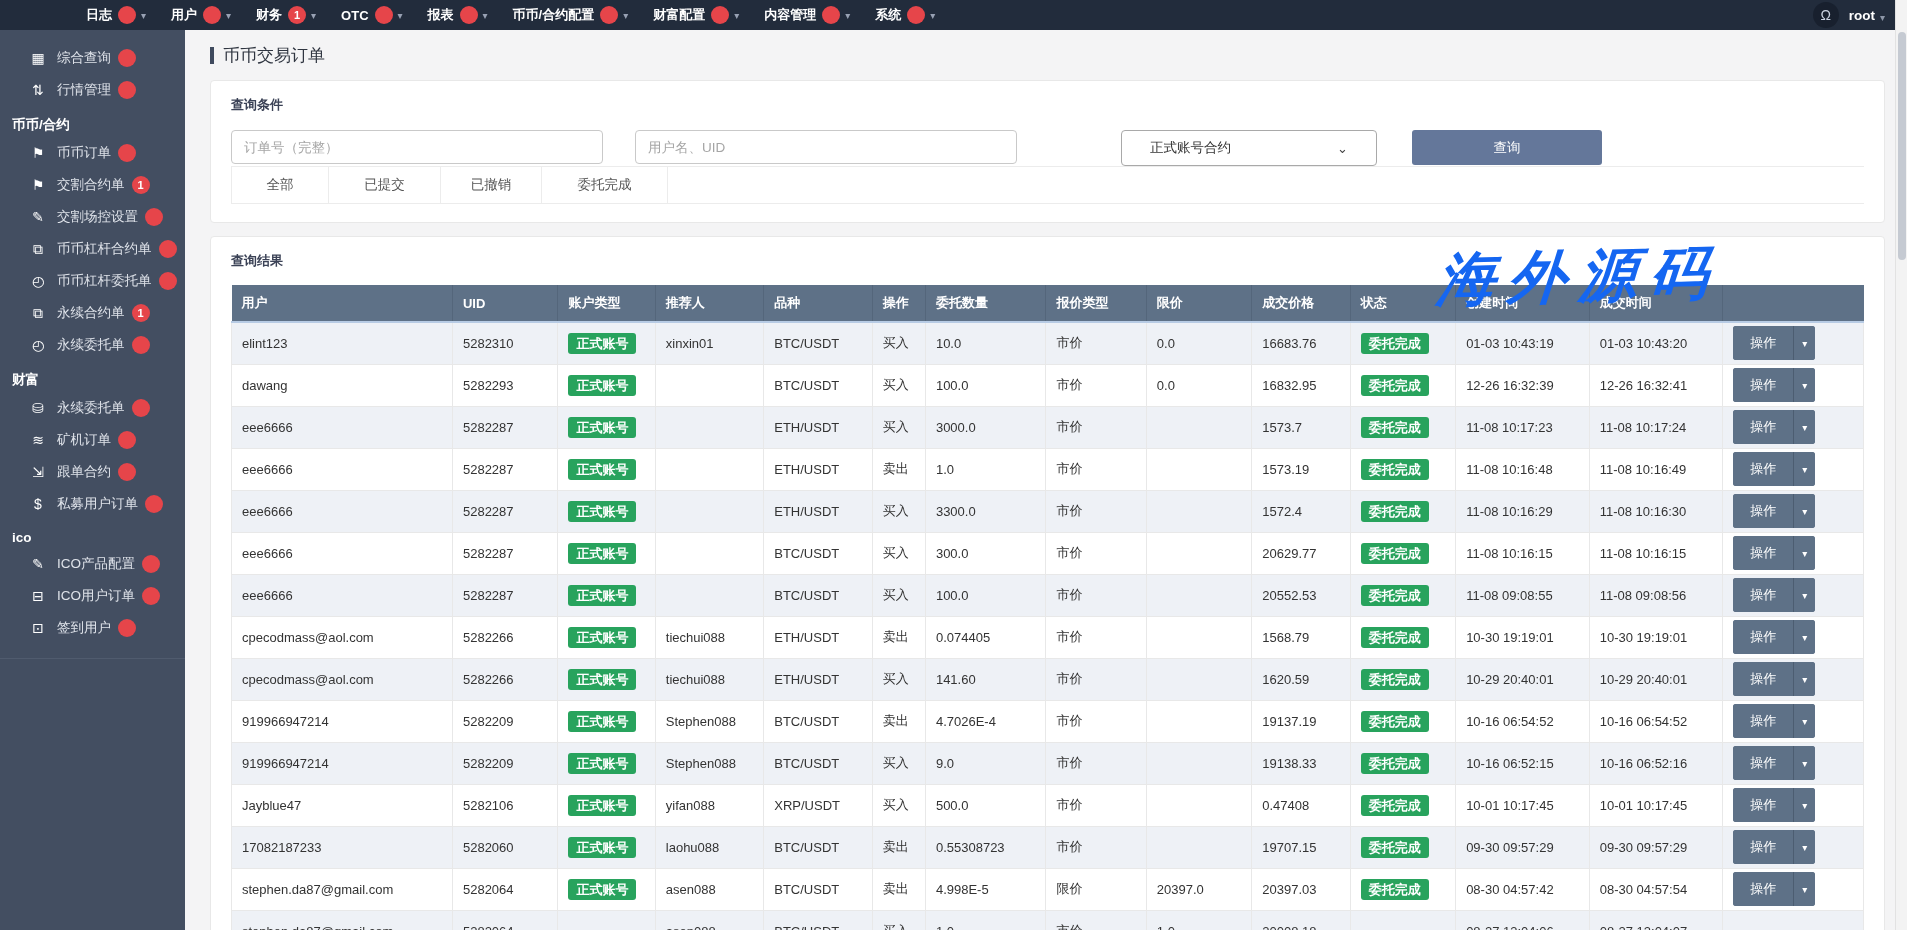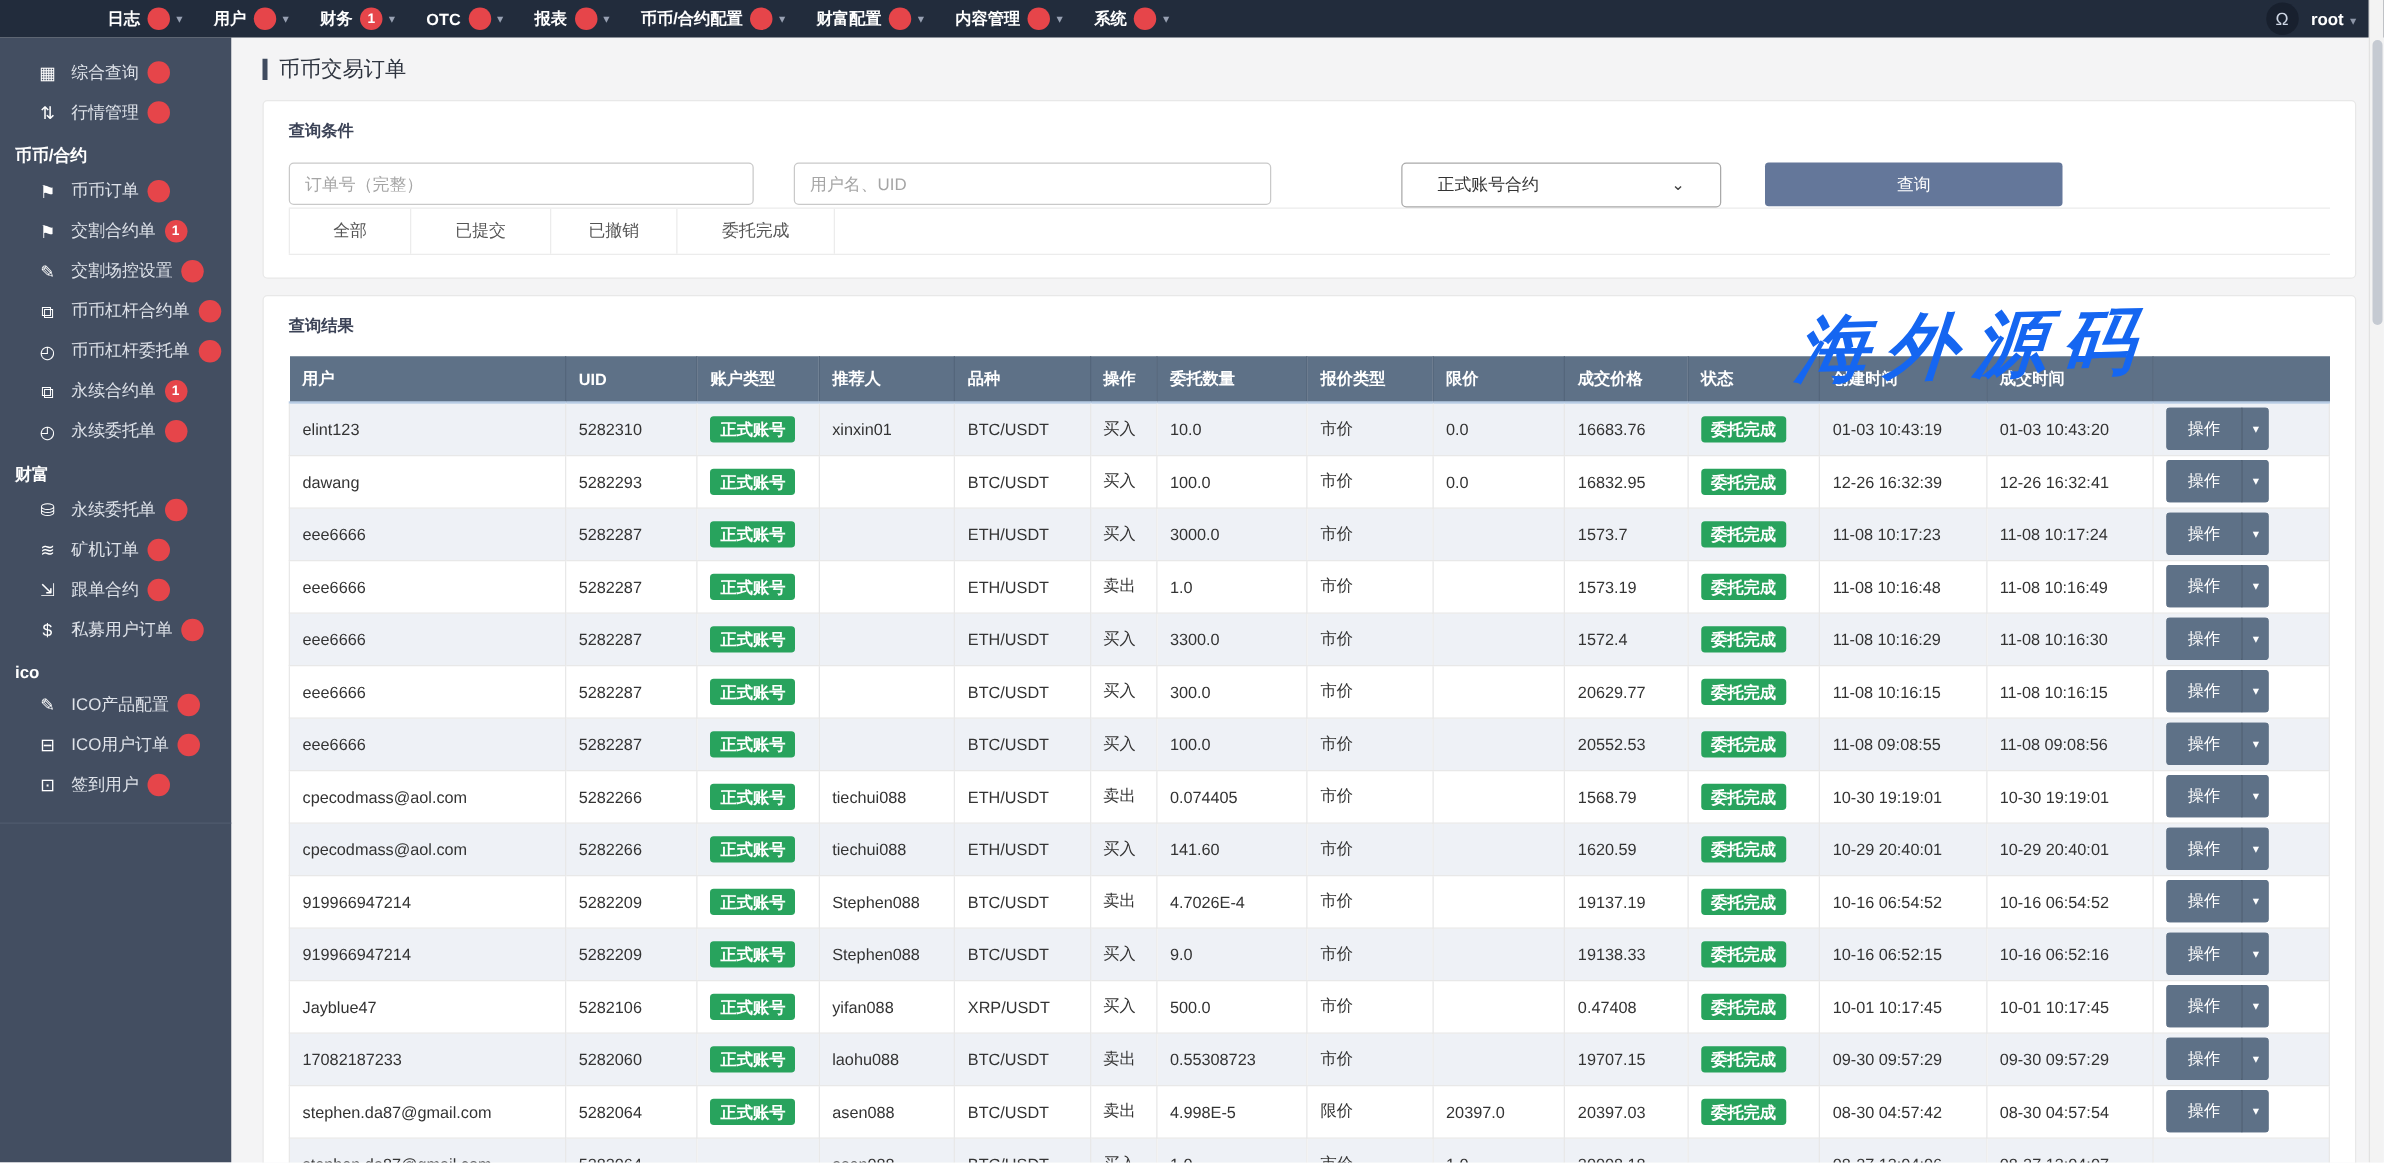--- a/index.html
+++ b/index.html
@@ -52,21 +52,21 @@
   .text-input { height:34px; border:1px solid #c9c9c9; border-radius:4px;
     padding:0 12px; font-size:13.5px; color:#333; outline:none;
     font-family:"Liberation Sans","DejaVu Sans",sans-serif; }
   .text-input::placeholder { color:#a5a5a5; }
   .input-order { width:372px; margin-right:32px; }
   .input-user  { width:382px; margin-right:104px; }
   .select-box { width:256px; height:36px; border:1px solid #a9a9a9; border-radius:4px;
     background:#fff; display:flex; align-items:center; justify-content:space-between;
     padding:0 28px; cursor:pointer; margin-right:35px; color:#333; font-size:13.5px; }
   .select-box .caret { color:#444; font-size:13px; }
-  .search-btn { width:238px; height:35px; background:#64779a; color:#fff;
+  .search-btn { width:190px; height:35px; background:#64779a; color:#fff;
     border:none; border-radius:3px; font-size:13.5px; cursor:pointer;
     font-family:"Liberation Sans","DejaVu Sans",sans-serif; }
   
   .tab-row { display:flex; margin-top:0; border-top:1px solid #ececec;
     border-bottom:1px solid #ececec; }
   .tab-cell { padding:9px 0; text-align:center; color:#555; font-size:13.5px;
     cursor:pointer; border-right:1px solid #ececec; }
   .tab-cell:first-child { border-left:1px solid #ececec; }
   .tab-cell:nth-child(1){ width:98px; } .tab-cell:nth-child(2){ width:112px; }
   .tab-cell:nth-child(3){ width:101px; } .tab-cell:nth-child(4){ width:126px; }

